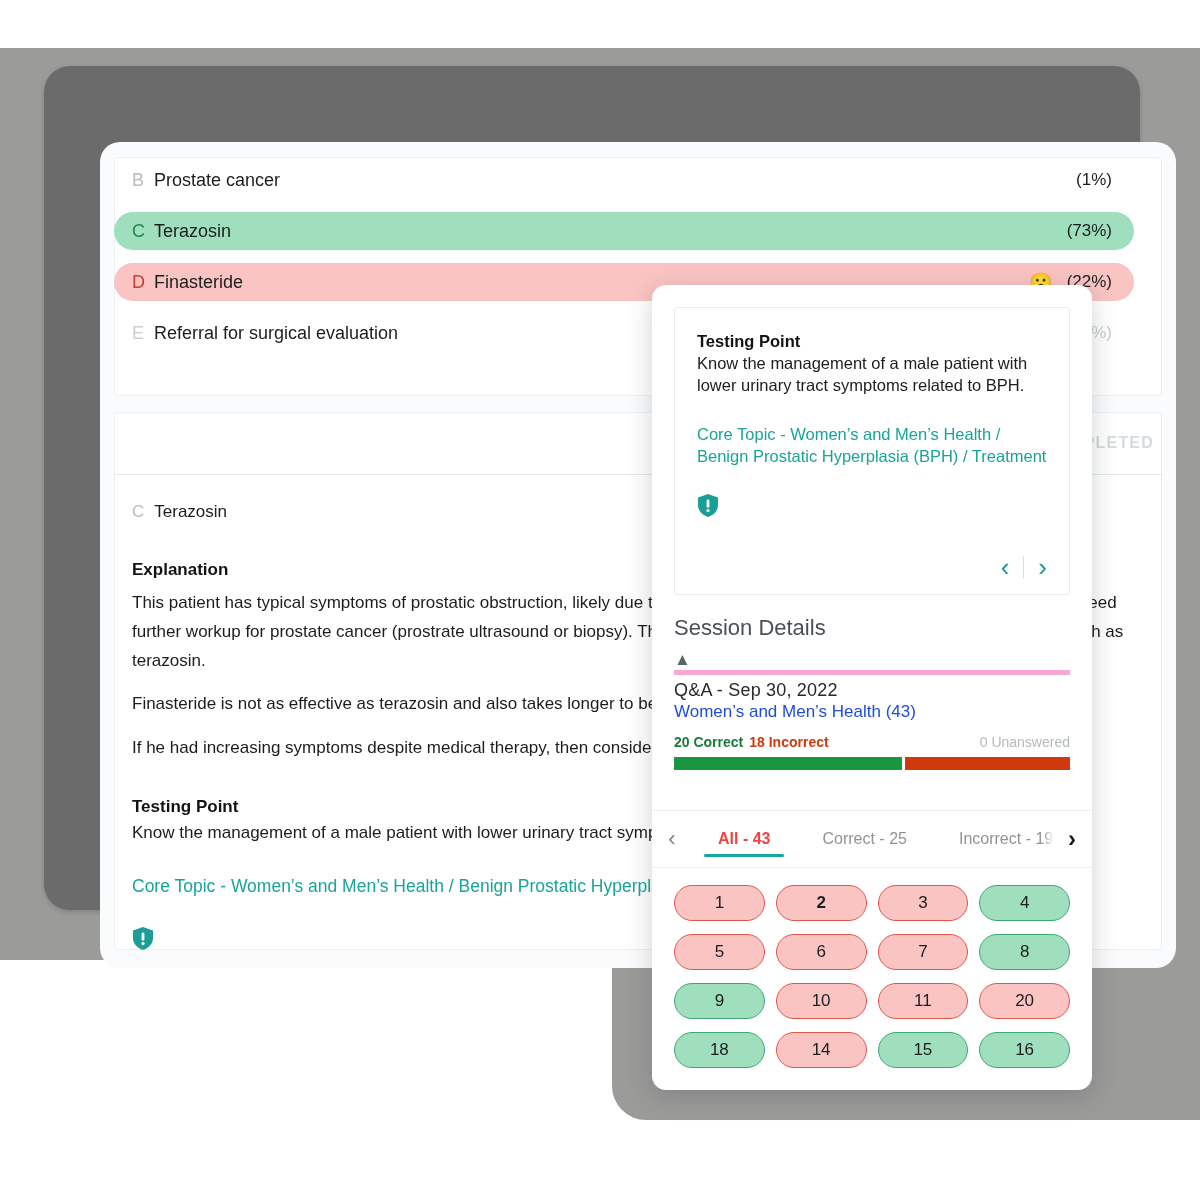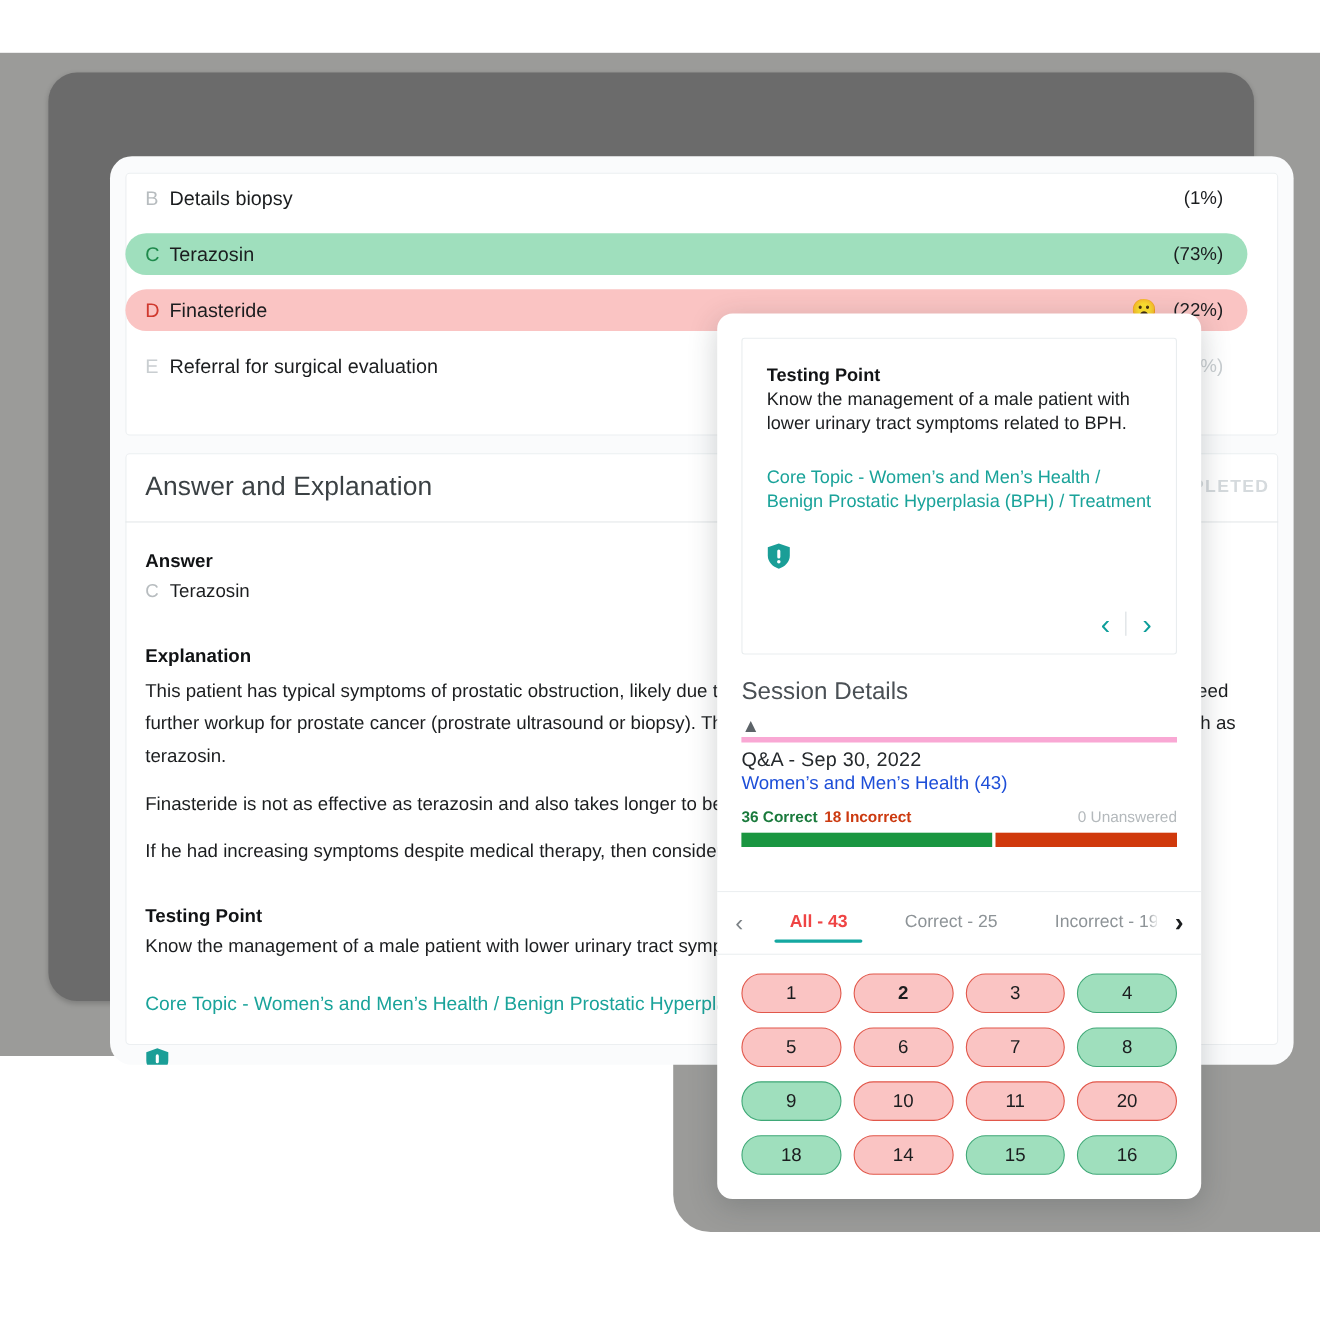--- a/index.html
+++ b/index.html
@@ -241,21 +241,21 @@
   <div class="grey-foot"></div>
 
   <div class="device">
     <div class="device-screen">
 
       <div class="card-top"></div>
       <div class="opt-list">
 
         <div class="opt plain">
           <span class="ltr">B</span>
-          <span class="txt">Details biopsy</span>
+          <span class="txt">Prostate cancer</span>
           <span class="pct">(1%)</span>
         </div>
 
         <div class="opt correct">
           <span class="ltr">C</span>
           <span class="txt">Terazosin</span>
           <span class="pct">(73%)</span>
         </div>
 
         <div class="opt chosen">
@@ -267,26 +267,24 @@
 
         <div class="opt plain faded">
           <span class="ltr" style="color:#c9ced1">E</span>
           <span class="txt" style="color:#1b1d1f">Referral for surgical evaluation</span>
           <span class="pct">(1%)</span>
         </div>
       </div>
 
       <div class="card-bottom"></div>
 
-      <div class="ae-head">Answer and Explanation</div>
       <div class="completed-badge">COMPLETED</div>
       <div class="ae-divider"></div>
 
       <div class="ae-body">
-        <div class="lbl">Answer</div>
         <div class="ans-line">
           <span class="ltr">C</span><span>Terazosin</span>
         </div>
 
         <div class="blk lbl">Explanation</div>
         <div class="para" style="margin-top:4px">This patient has typical symptoms of prostatic obstruction, likely due to benign prostatic hyperplasia. At this point, he does not need further workup for prostate cancer (prostrate ultrasound or biopsy). The best therapy would be an α-1-adrenergic antagonist such as terazosin.</div>
         <div class="para">Finasteride is not as effective as terazosin and also takes longer to be effective.</div>
         <div class="para">If he had increasing symptoms despite medical therapy, then consideration for surgery would be appropriate.</div>
 
         <div class="blk lbl">Testing Point</div>
@@ -334,21 +332,21 @@
       <div class="sd-head">
         <span>Session Details</span>
         <span class="sd-caret">▲</span>
       </div>
 
       <div class="sd-body">
         <div class="sd-title">Q&amp;A - Sep 30, 2022</div>
         <div class="sd-sub">Women’s and Men’s Health (43)</div>
         <div class="sd-stats">
           <span>
-            <span class="st-correct">36 Correct</span><span class="st-incorrect">18 Incorrect</span>
+            <span class="st-correct">20 Correct</span><span class="st-incorrect">18 Incorrect</span>
           </span>
           <span class="st-unans">0 Unanswered</span>
         </div>
         <div class="sd-bar">
           <div class="g" style="flex:25"></div>
           <div class="r" style="flex:18"></div>
         </div>
       </div>
 
       <div class="sd-tabs">

